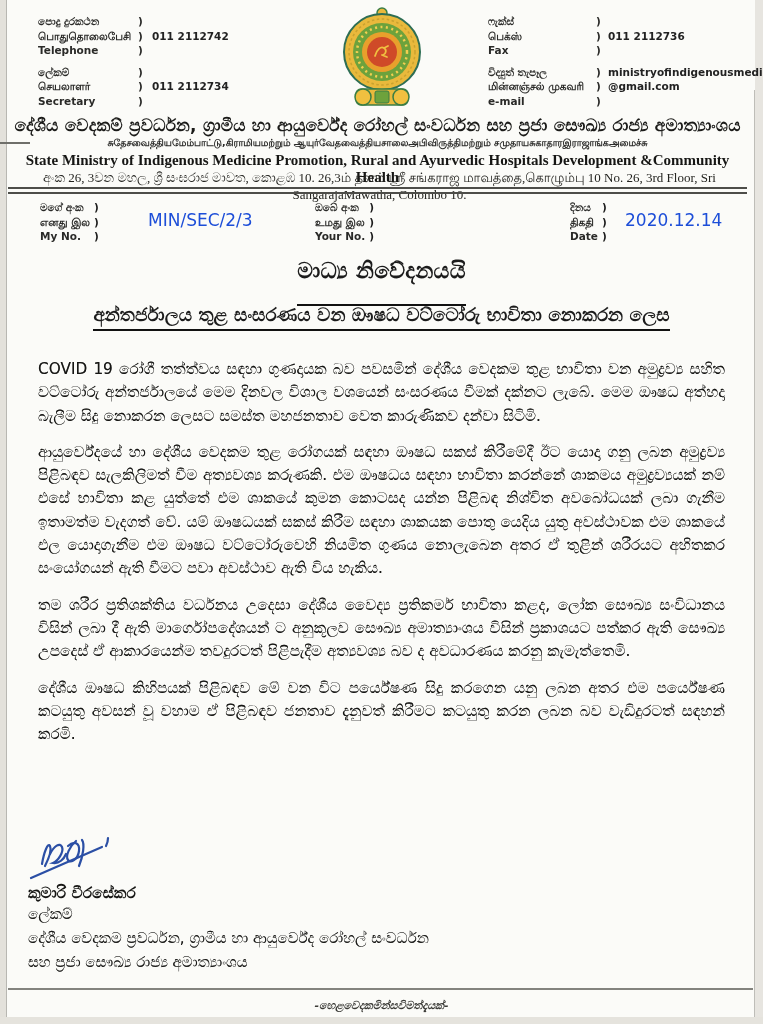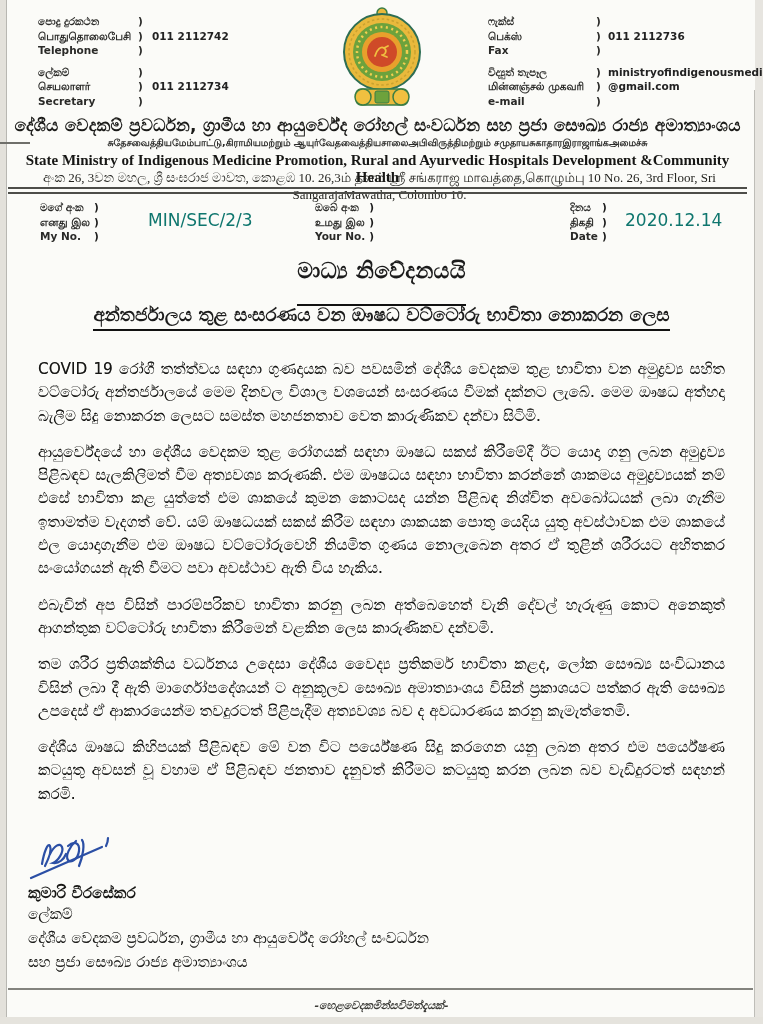--- a/index.html
+++ b/index.html
@@ -41,21 +41,21 @@
     border-top:2px solid #4d4d49;border-bottom:2px solid #4d4d49;}
 
   
   .ref{position:absolute;top:200px;font-size:10.5px;line-height:14.5px;}
   .ref .group{display:grid;grid-template-columns:auto 12px;column-gap:4px;}
   .ref .lbl{font-weight:bold;white-space:nowrap;color:#2a2a28;}
   .ref .br{font-weight:bold;}
   .ref-myno{left:40px;}
   .ref-yourno{left:315px;}
   .ref-date{left:570px;}
-  .ref-val{position:absolute;font-weight:bold;color:#0f766e;}
+  .ref-val{position:absolute;font-weight:bold;color:#1d4ed8;}
   .val-myno{left:148px;top:210px;font-size:17px;font-weight:normal;}
   .val-date{left:625px;top:210px;font-size:17px;font-weight:normal;}
 
   
   .doc-title{position:absolute;left:0;right:0;top:258px;text-align:center;}
   .doc-title span{display:inline-block;font-size:22px;font-weight:bold;
     border-bottom:2.5px solid #111;padding-bottom:21px;letter-spacing:.3px;}
   .doc-heading{position:absolute;left:26px;right:26px;top:301px;text-align:center;
     font-size:18.5px;font-weight:bold;line-height:27px;}
   .doc-heading .u{display:inline-block;border-bottom:2.5px solid #111;padding-bottom:1px;}
@@ -202,21 +202,20 @@
   <div class="doc-title">
     <span>මාධ්‍ය නිවේදනයයි</span>
   </div>
   <div class="doc-heading">
     <span class="u">අන්තර්ජාලය තුළ සංසරණය වන ඖෂධ වට්ටෝරු භාවිතා නොකරන ලෙස</span><br>
   </div>
 
   <div class="body-text">
     <p>COVID 19 රෝගී තත්ත්වය සඳහා ගුණදායක බව පවසමින් දේශීය වෙදකම තුළ භාවිතා වන අමුද්‍රව්‍ය සහිත වට්ටෝරු අන්තර්ජාලයේ මෙම දිනවල විශාල වශයෙන් සංසරණය වීමක් දක්නට ලැබේ. මෙම ඖෂධ අත්හදා බැලීම සිදු නොකරන ලෙසට සමස්ත මහජනතාව වෙත කාරුණිකව දන්වා සිටිමි.</p>
     <p>ආයුර්වේදයේ හා දේශීය වෙදකම තුළ රෝගයක් සඳහා ඖෂධ සකස් කිරීමේදී ඊට යොදා ගනු ලබන අමුද්‍රව්‍ය පිළිබඳව සැලකිලිමත් වීම අත්‍යවශ්‍ය කරුණකි. එම ඖෂධය සඳහා භාවිතා කරන්නේ ශාකමය අමුද්‍රව්‍යයක් නම් එසේ භාවිතා කළ යුත්තේ එම ශාකයේ කුමන කොටසද යන්න පිළිබඳ නිශ්චිත අවබෝධයක් ලබා ගැනීම ඉතාමත්ම වැදගත් වේ. යම් ඖෂධයක් සකස් කිරීම සඳහා ශාකයක පොතු යෙදිය යුතු අවස්ථාවක එම ශාකයේ එල යොදාගැනීම එම ඖෂධ වට්ටෝරුවෙහි නියමිත ගුණය නොලැබෙන අතර ඒ තුළින් ශරීරයට අහිතකර සංයෝගයන් ඇති වීමට පවා අවස්ථාව ඇති විය හැකිය.</p>
-    <p>එබැවින් අප විසින් පාරම්පරිකව භාවිතා කරනු ලබන අත්බෙහෙත් වැනි දේවල් හැරුණු කොට අනෙකුත් ආගන්තුක වට්ටෝරු භාවිතා කිරීමෙන් වළකින ලෙස කාරුණිකව දන්වමි.</p>
     <p>තම ශරීර ප්‍රතිශක්තිය වර්ධනය උදෙසා දේශීය වෛද්‍ය ප්‍රතිකර්ම භාවිතා කළද, ලෝක සෞඛ්‍ය සංවිධානය විසින් ලබා දී ඇති මාර්ගෝපදේශයන් ට අනුකූලව සෞඛ්‍ය අමාත්‍යාංශය විසින් ප්‍රකාශයට පත්කර ඇති සෞඛ්‍ය උපදෙස් ඒ ආකාරයෙන්ම තවදුරටත් පිළිපැදීම අත්‍යවශ්‍ය බව ද අවධාරණය කරනු කැමැත්තෙමි.</p>
     <p>දේශීය ඖෂධ කිහිපයක් පිළිබඳව මේ වන විට පර්යේෂණ සිදු කරගෙන යනු ලබන අතර එම පර්යේෂණ කටයුතු අවසන් වූ වහාම ඒ පිළිබඳව ජනතාව දැනුවත් කිරීමට කටයුතු කරන ලබන බව වැඩිදුරටත් සඳහන් කරමි.</p>
   </div>
 
   <div class="sig">
     <svg class="sig-script" width="130" height="52" viewBox="0 0 130 52">
       <g stroke="#2b4fa5" stroke-width="2.2" fill="none" stroke-linecap="round">
         <path d="M14 34 C16 22 20 12 22 16 C24 20 20 30 17 36"></path>
         <path d="M22 24 C26 16 32 12 34 17 C36 22 30 31 25 33 C31 34 36 29 38 24"></path>
         <path d="M40 16 C46 10 52 13 51 21 C50 29 43 34 40 30 C37 26 42 16 48 11"></path>

